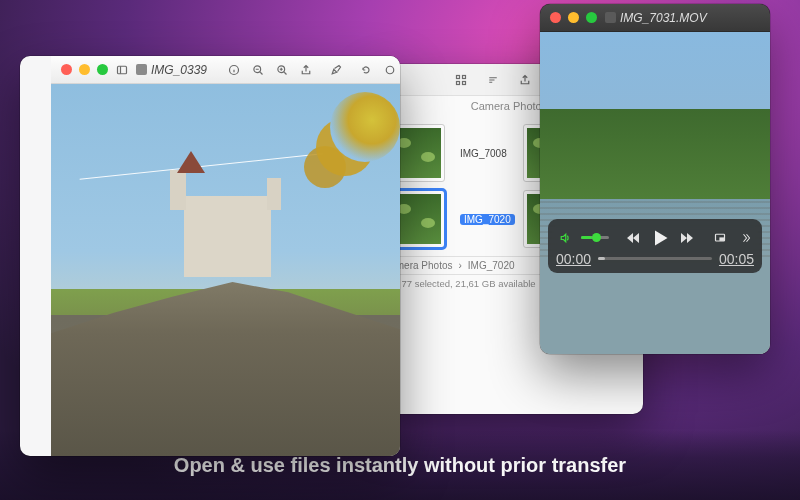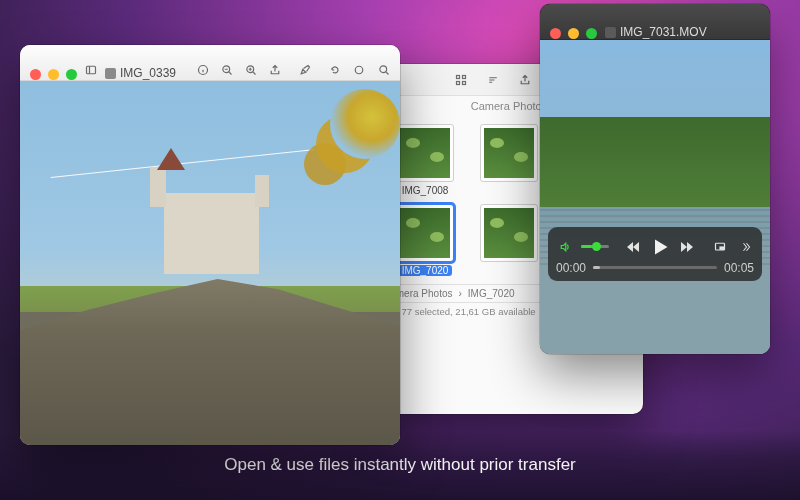--- a/index.html
+++ b/index.html
@@ -6,47 +6,47 @@
 body {
   width: 800px; height: 500px;
   font-family: -apple-system, "Helvetica Neue", Arial, sans-serif;
   background: radial-gradient(ellipse at 70% 10%, #e94fb8 0%, #a63fb0 25%, #5a2a7a 55%, #2a1a3d 85%);
   overflow: hidden; position: relative;
 }
 .caption-band {
   position: absolute; left:0; right:0; bottom:0; height:70px;
   background: linear-gradient(to bottom, rgba(30,18,48,0.0), rgba(30,18,48,0.55) 40%, rgba(25,15,40,0.85));
   display: flex; align-items: center; justify-content: center;
-  color: #fff; font-size: 17px; font-weight: 400;
+  color: #fff; font-size: 20px; font-weight: 700;
 }
 
 
 .window {
   position: absolute; border-radius: 10px; overflow: hidden;
   box-shadow: 0 20px 50px rgba(0,0,0,0.45), 0 0 0 0.5px rgba(0,0,0,0.3);
   background: #f6f6f7;
 }
 .titlebar {
-  height: 36px; display:flex; align-items:flex-end; padding: 0 10px; gap:8px;
+  height: 28px; display:flex; align-items:center; padding: 0 10px; gap:8px;
   background: linear-gradient(#fdfdfd,#ececec);
   border-bottom: 1px solid #d6d6d6;
-  font-size: 12px; color:#4a4a4a;
+  font-size: 12px; color:#4a4a4a;font-style:italic;
 }
 .titlebar.dark { background: linear-gradient(#4b4b4b,#383838); border-bottom:1px solid #2a2a2a; color:#ddd;}
 .traffic { display:flex; gap:7px; }
 .dot { width:11px; height:11px; border-radius:50%; }
 .dot.r{background:#ff5f56;} .dot.y{background:#ffbd2e;} .dot.g{background:#27c93f;}
 .titlebar .title { flex:0 0 auto; margin:0 auto; font-size:12px; display:flex; align-items:center; gap:4px;}
 .ticon { width:11px;height:11px; background:#8a8a8a; display:inline-block; border-radius:2px;}
 .tbar-btn { width:22px;height:20px; display:flex;align-items:center;justify-content:center; color:#6b6b6b; border-radius:4px;}
 .tbar-group{display:flex;gap:2px;}
 .spacer{flex:1;}
 
 
-.preview-win { left:20px; top:45px; width:380px; height:400px; z-index:2;}
+.preview-win { left:20px; top:56px; width:380px; height:400px; z-index:2;padding-left:31px;}
 .preview-body { width:100%; height:calc(100% - 28px); position:relative; }
 .photo-castle {
   width:100%; height:100%;
   background:
     linear-gradient(to bottom, #8fbedf 0%, #9fc8e4 45%, #aeccda 55%, #aeccdb00 55%),
     linear-gradient(to bottom, #7fa04d 55%, #7a934c 62%, #6f6c5e 62%, #746e60 100%);
   position:relative; overflow:hidden;
 }
 .castle-rock{
   position:absolute; bottom:0; left:0; right:0; height:55%;
@@ -64,21 +64,21 @@
 .branch{position:absolute;right:0;top:8px;width:70px;height:70px;border-radius:50%;
   background:radial-gradient(circle at 60% 40%, #d4c23a 0%, #c8a72e 40%, transparent 70%);
   box-shadow:-20px 20px 0 -6px rgba(200,160,40,0.9), -40px 40px 0 -14px rgba(190,150,40,0.85);}
 .contrail{position:absolute;left:8%;top:22%;width:70%;height:1px;background:rgba(255,255,255,0.9);transform:rotate(-6deg);}
 
 
 .finder-win { left:375px; top:64px; width:268px; height:350px; z-index:1; background:#fafafa;}
 .finder-tb { height:32px; background:#f2f2f2; border-bottom:1px solid #e0e0e0; display:flex;align-items:center;justify-content:center;gap:10px;color:#7a7a7a;}
 .finder-hdr{font-size:11px;color:#8a8a8a;text-align:center;padding:4px 0;}
 .thumb-grid{display:grid;grid-template-columns:repeat(3,1fr);gap:8px;padding:8px 12px;}
-.thumb{display:flex;flex-direction:column;align-items:center;gap:3px;}
+.thumb{display:flex;flex-direction:row;align-items:center;gap:15px;}
 .thumb-img{width:58px;height:58px;background:#fff;border:1px solid #d0d0d0;padding:3px;border-radius:3px; position:relative;}
 .thumb-img.sel{outline:3px solid #3b82f6; outline-offset:-1px;}
 .lily{width:100%;height:100%;background:linear-gradient(#3d6d2c,#5a8f3e);position:relative;overflow:hidden;}
 .lily:before,.lily:after{content:"";position:absolute;width:14px;height:10px;border-radius:50%;background:#8fbd5e;}
 .lily:before{left:6px;top:10px;} .lily:after{right:6px;top:24px;}
 .thumb-label{font-size:10px;color:#444;}
 .thumb-label.sel{background:#3b82f6;color:#fff;border-radius:3px;padding:0 4px;}
 .finder-path{border-top:1px solid #e0e0e0;padding:3px 8px;font-size:10px;color:#7a7a7a;display:flex;gap:6px;align-items:center;}
 .finder-status{border-top:1px solid #e0e0e0;padding:3px 8px;font-size:9.5px;color:#8a8a8a;display:flex;align-items:center;}
 .zoom-slider{margin-left:auto;width:70px;height:3px;background:#d0d0d0;border-radius:2px;position:relative;}
@@ -96,21 +96,21 @@
 .qt-controls{position:absolute;left:8px;right:8px;top:58%;height:54px;
   background:rgba(40,40,40,0.82);border-radius:9px;color:#ddd;
   display:flex;flex-direction:column;padding:6px 8px;backdrop-filter:blur(4px);}
 .qt-row{display:flex;align-items:center;gap:7px;}
 .qt-row.main{flex:1;}
 .qt-ico{width:18px;height:18px;display:flex;align-items:center;justify-content:center;color:#e3e3e3;}
 .vol-bar{width:28px;height:3px;background:#7a7a7a;border-radius:2px;position:relative;}
 .vol-fill{position:absolute;left:0;top:0;height:100%;width:40%;background:#3ddc3d;border-radius:2px;}
 .vol-knob{position:absolute;left:38%;top:-3px;width:9px;height:9px;background:#3ddc3d;border-radius:50%;}
 .play-big{width:22px;height:22px;}
-.qt-time{font-size:12px;color:#cfcfcf;}
+.qt-time{font-size:14px;color:#cfcfcf;text-decoration:underline;}
 .scrub{flex:1;height:3px;background:#6a6a6a;border-radius:2px;position:relative;}
 .scrub:before{content:"";position:absolute;left:0;top:0;height:100%;width:6%;background:#bdbdbd;border-radius:2px;}
 
 .svgico{width:12px;height:12px;fill:none;stroke:currentColor;stroke-width:1.6;}
 </style>
 </head>
 <body>
 
 <div class="window finder-win">
   <div class="finder-tb">

